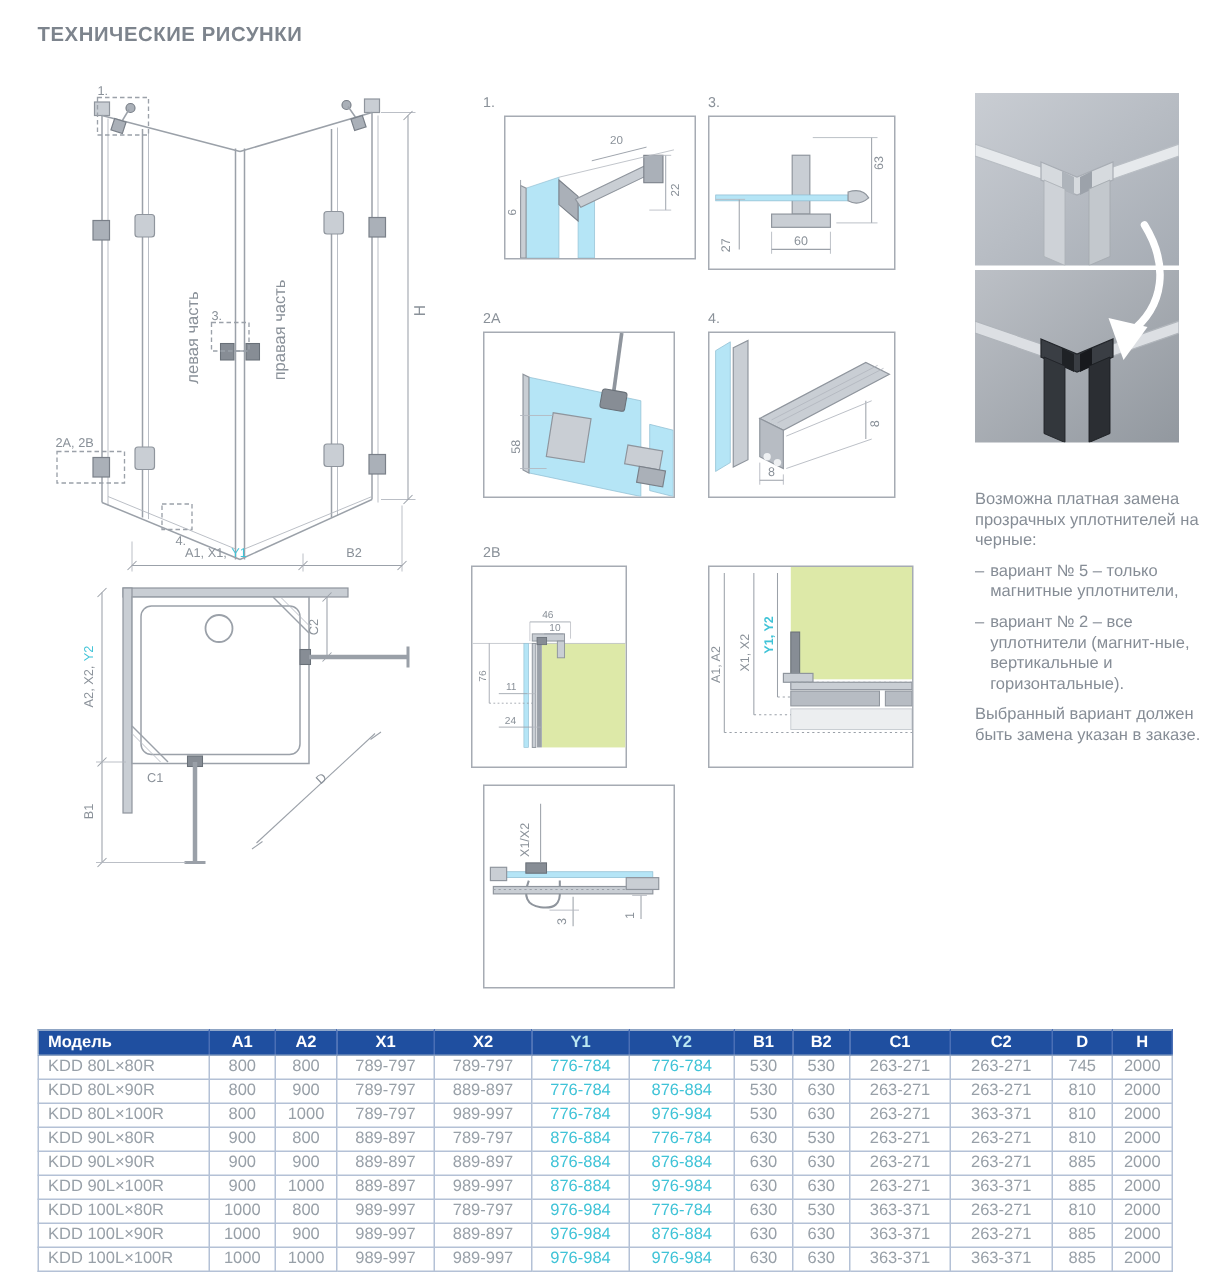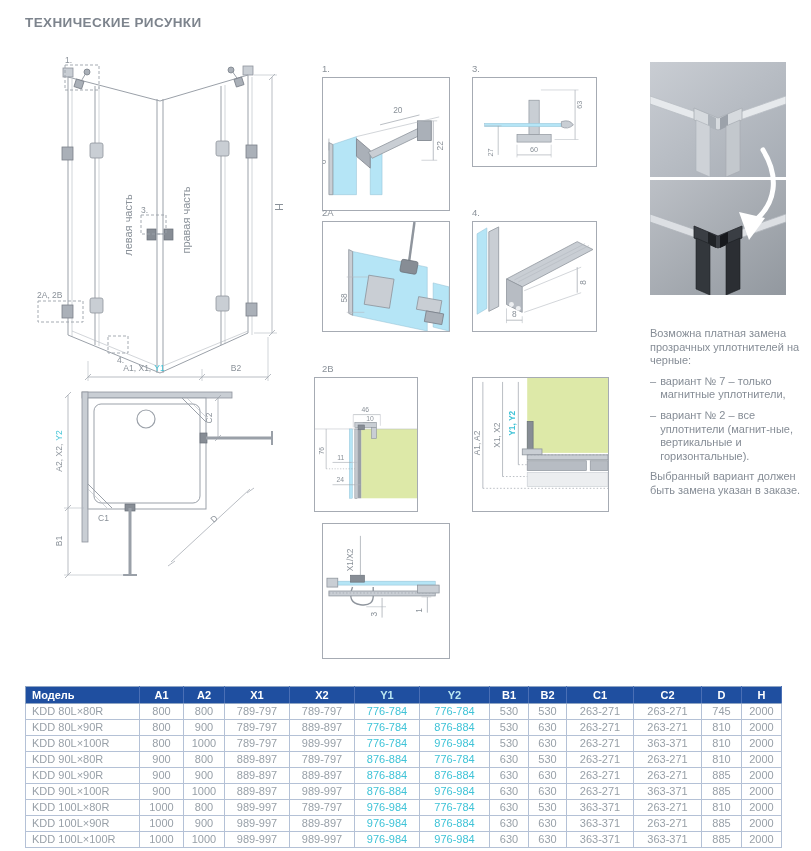--- a/index.html
+++ b/index.html
@@ -156,21 +156,21 @@
   </g>
   <text transform="translate(192 33) rotate(-90)" text-anchor="middle">C2</text>
   <text x="78" y="136">C1</text>
   <text transform="translate(196 136) rotate(-43)" text-anchor="middle">D</text>
   <text transform="translate(42 66) rotate(-90)" text-anchor="middle"><tspan>A2, X2,</tspan><tspan dx="3" class="accent">Y2</tspan></text>
   <text transform="translate(42 156) rotate(-90)" text-anchor="middle">B1</text>
 </svg>
 </div>
 
 <div class="abs dcap" style="left:322px;top:63px">1.</div>
-<div class="abs dbox" style="left:322px;top:77px;width:128px;height:134px">
+<div class="abs dbox" style="left:336px;top:77px;width:128px;height:96px">
 <svg viewBox="0 0 128 103">
   <polygon points="10,52 34,44 34,103 10,103" class="glass"></polygon>
   <polygon points="6,50 10,52 10,103 6,103" class="prof"></polygon>
   <polygon points="48,60 60,56 60,103 48,103" class="glass"></polygon>
   <polygon points="34,46 48,58 48,76 34,64" class="prof2"></polygon>
   <polygon points="46,60 98,35 102,41 50,66" class="prof"></polygon>
   <rect x="96" y="28" width="14" height="20" class="prof2"></rect>
   <g>
     <line x1="34" y1="44" x2="118" y2="24" class="thin"></line>
     <line x1="58" y1="32" x2="98" y2="22" class="dim"></line>
@@ -179,21 +179,21 @@
     <line x1="100" y1="28" x2="116" y2="28" class="thin"></line>
     <line x1="100" y1="68" x2="116" y2="68" class="thin"></line>
   </g>
   <text x="76" y="20" text-anchor="middle">20</text>
   <text transform="translate(3 72) rotate(-90)">6</text>
   <text transform="translate(122 58) rotate(-90)">22</text>
 </svg>
 </div>
 
 <div class="abs dcap" style="left:472px;top:63px">3.</div>
-<div class="abs dbox" style="left:472px;top:77px;width:125px;height:90px">
+<div class="abs dbox" style="left:472px;top:77px;width:125px;height:103px">
 <svg viewBox="0 0 125 103">
   <rect x="56" y="26" width="12" height="40" class="prof"></rect>
   <rect x="4" y="53" width="90" height="4" class="glass"></rect>
   <path d="M94,51 q10,-3 14,4 q-7,6 -14,2 z" class="prof"></path>
   <rect x="42" y="66" width="40" height="9" class="prof"></rect>
   <g>
     <line x1="110" y1="14" x2="110" y2="72" class="dim"></line>
     <line x1="70" y1="14" x2="114" y2="14" class="thin"></line>
     <line x1="86" y1="72" x2="114" y2="72" class="thin"></line>
     <line x1="20" y1="56" x2="20" y2="90" class="dim"></line>
@@ -355,21 +355,21 @@
 <svg viewBox="0 0 52 98">
   <path d="M30,4 C46,30 44,58 20,76" fill="none" stroke="#fff" stroke-width="5" stroke-linecap="round"></path>
   <polygon points="6,66 16,94 32,72" fill="#fff"></polygon>
 </svg>
 </div>
 
 <div class="abs note">
   <p>Возможна платная замена прозрачных уплотнителей на черные:</p>
   <div class="bullet">
     <span>–</span>
-    <span>вариант № 7 – только магнитные уплотнители,</span>
+    <span>вариант № 5 – только магнитные уплотнители,</span>
   </div>
   <div class="bullet">
     <span>–</span>
     <span>вариант № 2 – все уплотнители (магнит-ные, вертикальные и горизонтальные).</span>
   </div>
   <p>Выбранный вариант должен быть замена указан в заказе.</p>
 </div>
 
 <table class="spec">
   <colgroup>

